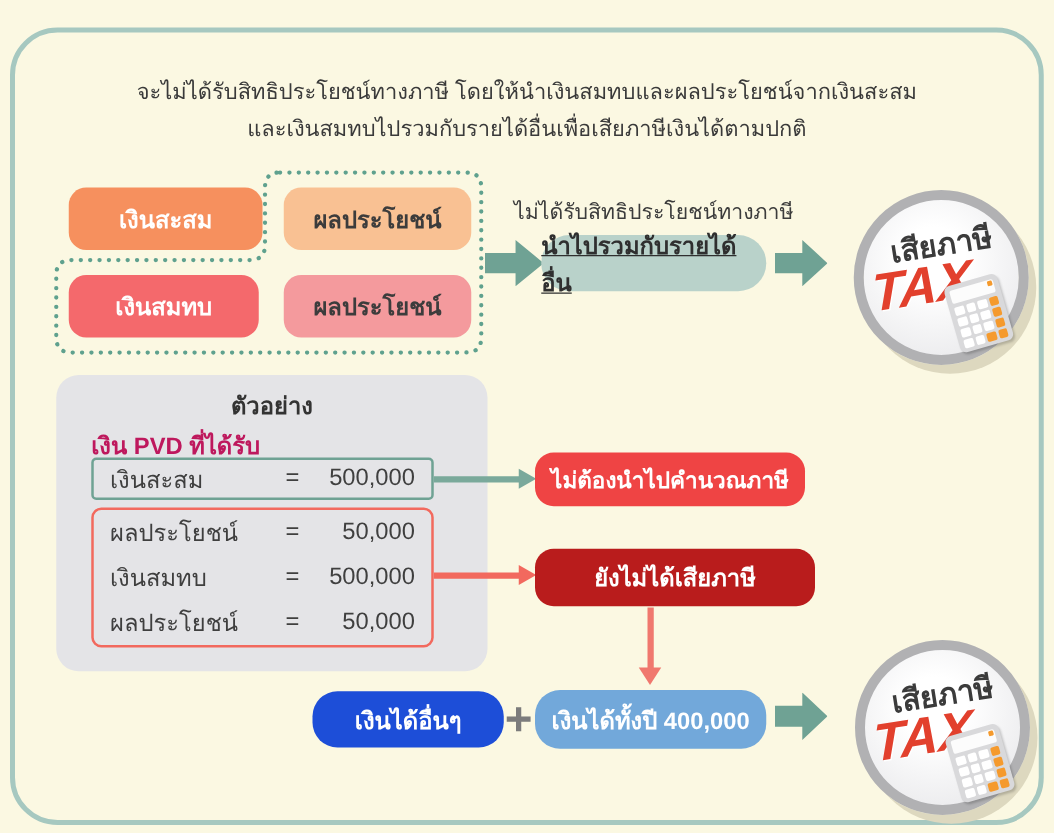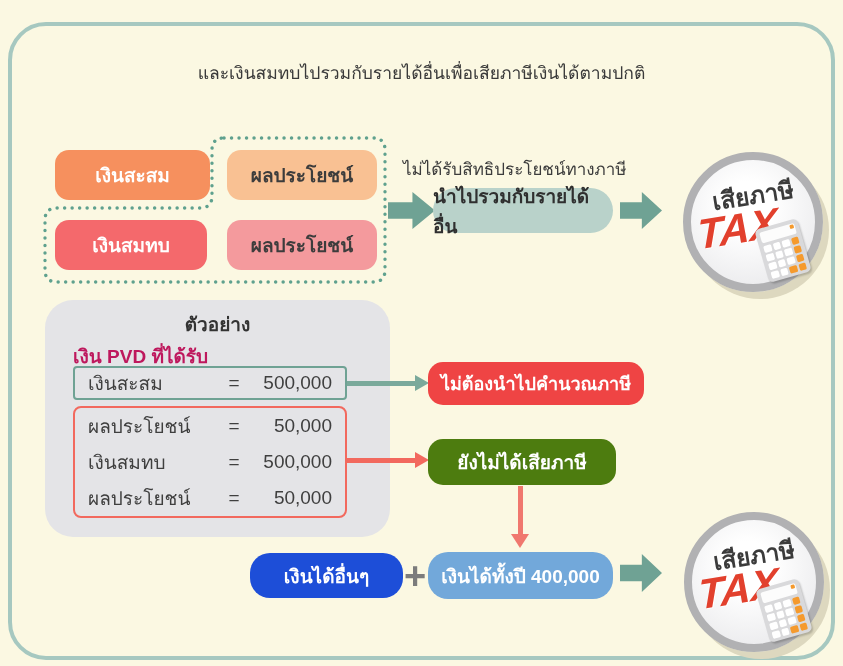--- a/index.html
+++ b/index.html
@@ -28,26 +28,26 @@
   .pill{
     position:absolute;display:flex;align-items:center;justify-content:center;
     font-weight:bold;border-radius:14px;
   }
   .pill-accum{left:55px;top:150px;width:155px;height:50px;background:#f6905e;color:#fff;font-size:19px;}
   .pill-benefit1{left:227px;top:150px;width:150px;height:50px;background:#f9c193;color:#3c3c3c;font-size:19px;}
   .pill-contrib{left:55px;top:220px;width:152px;height:50px;background:#f4696c;color:#fff;font-size:19px;}
   .pill-benefit2{left:227px;top:220px;width:150px;height:50px;background:#f49a9d;color:#3c3c3c;font-size:19px;}
   .dotted-svg{position:absolute;left:40px;top:130px;}
   .note-text{
-    position:absolute;left:403px;top:155px;width:240px;
+    position:absolute;left:403px;top:155px;width:240px;text-align:center;
     font-size:17px;color:#3c3c3c;
   }
   .combine-pill{
     left:433px;top:188px;width:180px;height:45px;border-radius:23px;
-    background:#b9d2ca;color:#2f2f2f;font-size:19px;
+    background:#b9d2ca;color:#2f2f2f;font-size:19px;text-decoration:underline;
   }
   .block-arrow{
     position:absolute;background:#6fa294;
     clip-path:polygon(0 28%,52% 28%,52% 0,100% 50%,52% 100%,52% 72%,0 72%);
   }
   .arrow1{left:388px;top:192px;width:47px;height:37px;}
   .arrow2{left:620px;top:192px;width:42px;height:37px;}
   .arrow3{left:620px;top:554px;width:42px;height:38px;}
   
   .tax-badge{
@@ -74,21 +74,21 @@
     box-shadow:1px 2px 2px rgba(0,0,0,.2);padding:4px;box-sizing:border-box;
   }
   .calc-screen{height:11px;background:#fcfcfc;border-radius:2px;margin-bottom:3px;position:relative;}
   .calc-screen::after{content:"";position:absolute;right:1px;top:1px;width:4px;height:4px;background:#f59a2d;border-radius:1px;}
   .calc-keys{display:grid;grid-template-columns:repeat(4,1fr);gap:2px;}
   .calc-keys span{height:7px;background:#ffffff;border-radius:1.5px;display:block;}
   .calc-keys span.orange{background:#f59a2d;}
   
   .example-box{
     position:absolute;left:45px;top:300px;width:345px;height:237px;
-    background:#e4e4e7;border-radius:28px;
+    background:#e4e4e7;border-radius:18px;
   }
   .example-title{
     position:absolute;left:0;right:0;top:9px;text-align:center;
     font-size:19px;font-weight:bold;color:#333;
   }
   .pvd-subtitle{
     position:absolute;left:28px;top:41px;
     font-size:19px;font-weight:bold;color:#be185d;
   }
   .row-box{
@@ -109,39 +109,40 @@
   .teal-arrow .shaft{background:#7aa99b;}
   .teal-arrow .head{border-left-color:#7aa99b;}
   .red-arrow{left:347px;top:452px;}
   .red-arrow .shaft{background:#f2695e;}
   .red-arrow .head{border-left-color:#f2695e;}
   .down-arrow{position:absolute;left:511px;top:486px;width:18px;height:62px;}
   .down-arrow .shaft{position:absolute;left:6.5px;top:0;width:5px;height:50px;background:#f0786e;}
   .down-arrow .head{position:absolute;left:0;top:48px;width:0;height:0;border-left:9px solid transparent;border-right:9px solid transparent;border-top:14px solid #f0786e;}
   
   .exempt-pill{left:428px;top:362px;width:216px;height:43px;border-radius:15px;background:#ef4444;color:#fff;font-size:18px;}
-  .taxable-pill{left:428px;top:439px;width:188px;height:46px;border-radius:15px;background:#4d7c0f;color:#fff;font-size:19px;}
+  .taxable-pill{left:428px;top:439px;width:224px;height:46px;border-radius:15px;background:#b91c1c;color:#fff;font-size:19px;}
   
   .green-pill{left:250px;top:553px;width:153px;height:45px;border-radius:20px;background:#1d4ed8;color:#fff;font-size:19px;}
   .plus-sign{
     position:absolute;left:400px;top:554px;width:30px;height:44px;
     display:flex;align-items:center;justify-content:center;
     font-size:38px;font-weight:bold;color:#7c7c7c;
   }
   .blue-pill{left:428px;top:552px;width:185px;height:47px;border-radius:20px;background:#72a8da;color:#fff;font-size:19px;}
 </style>
 </head>
 <body>
 
 <div class="page">
 
   <div class="frame"></div>
 
 
   <div class="subtitle">
+    <div>จะไม่ได้รับสิทธิประโยชน์ทางภาษี โดยให้นำเงินสมทบและผลประโยชน์จากเงินสะสม</div>
     <div>และเงินสมทบไปรวมกับรายได้อื่นเพื่อเสียภาษีเงินได้ตามปกติ</div>
   </div>
 
   <svg class="dotted-svg" width="352" height="160" viewBox="0 0 352 160">
     <path d="M 184 8 L 333 8 Q 345 8 345 20 L 345 140 Q 345 152 333 152 L 17 152 Q 5 152 5 140 L 5 90 Q 5 78 17 78 L 160 78 Q 172 78 172 66 L 172 20 Q 172 8 184 8 Z" fill="none" stroke="#5fa18e" stroke-width="3.4" stroke-dasharray="0.1 7.4" stroke-linecap="round"></path>
   </svg>
 
   <div class="pill pill-accum">เงินสะสม</div>
   <div class="pill pill-benefit1">ผลประโยชน์</div>
   <div class="pill pill-contrib">เงินสมทบ</div>

